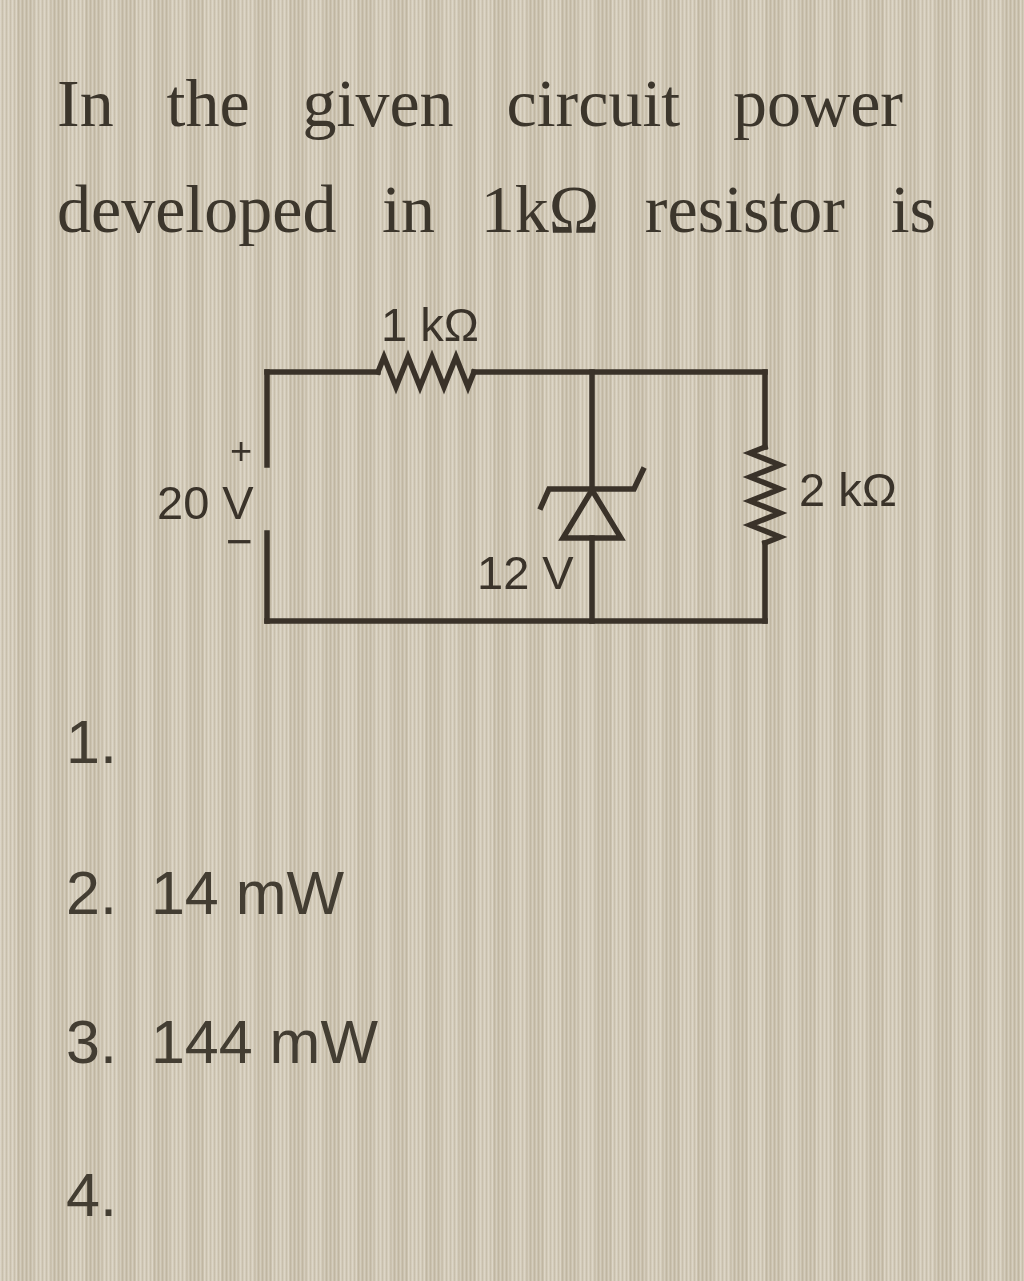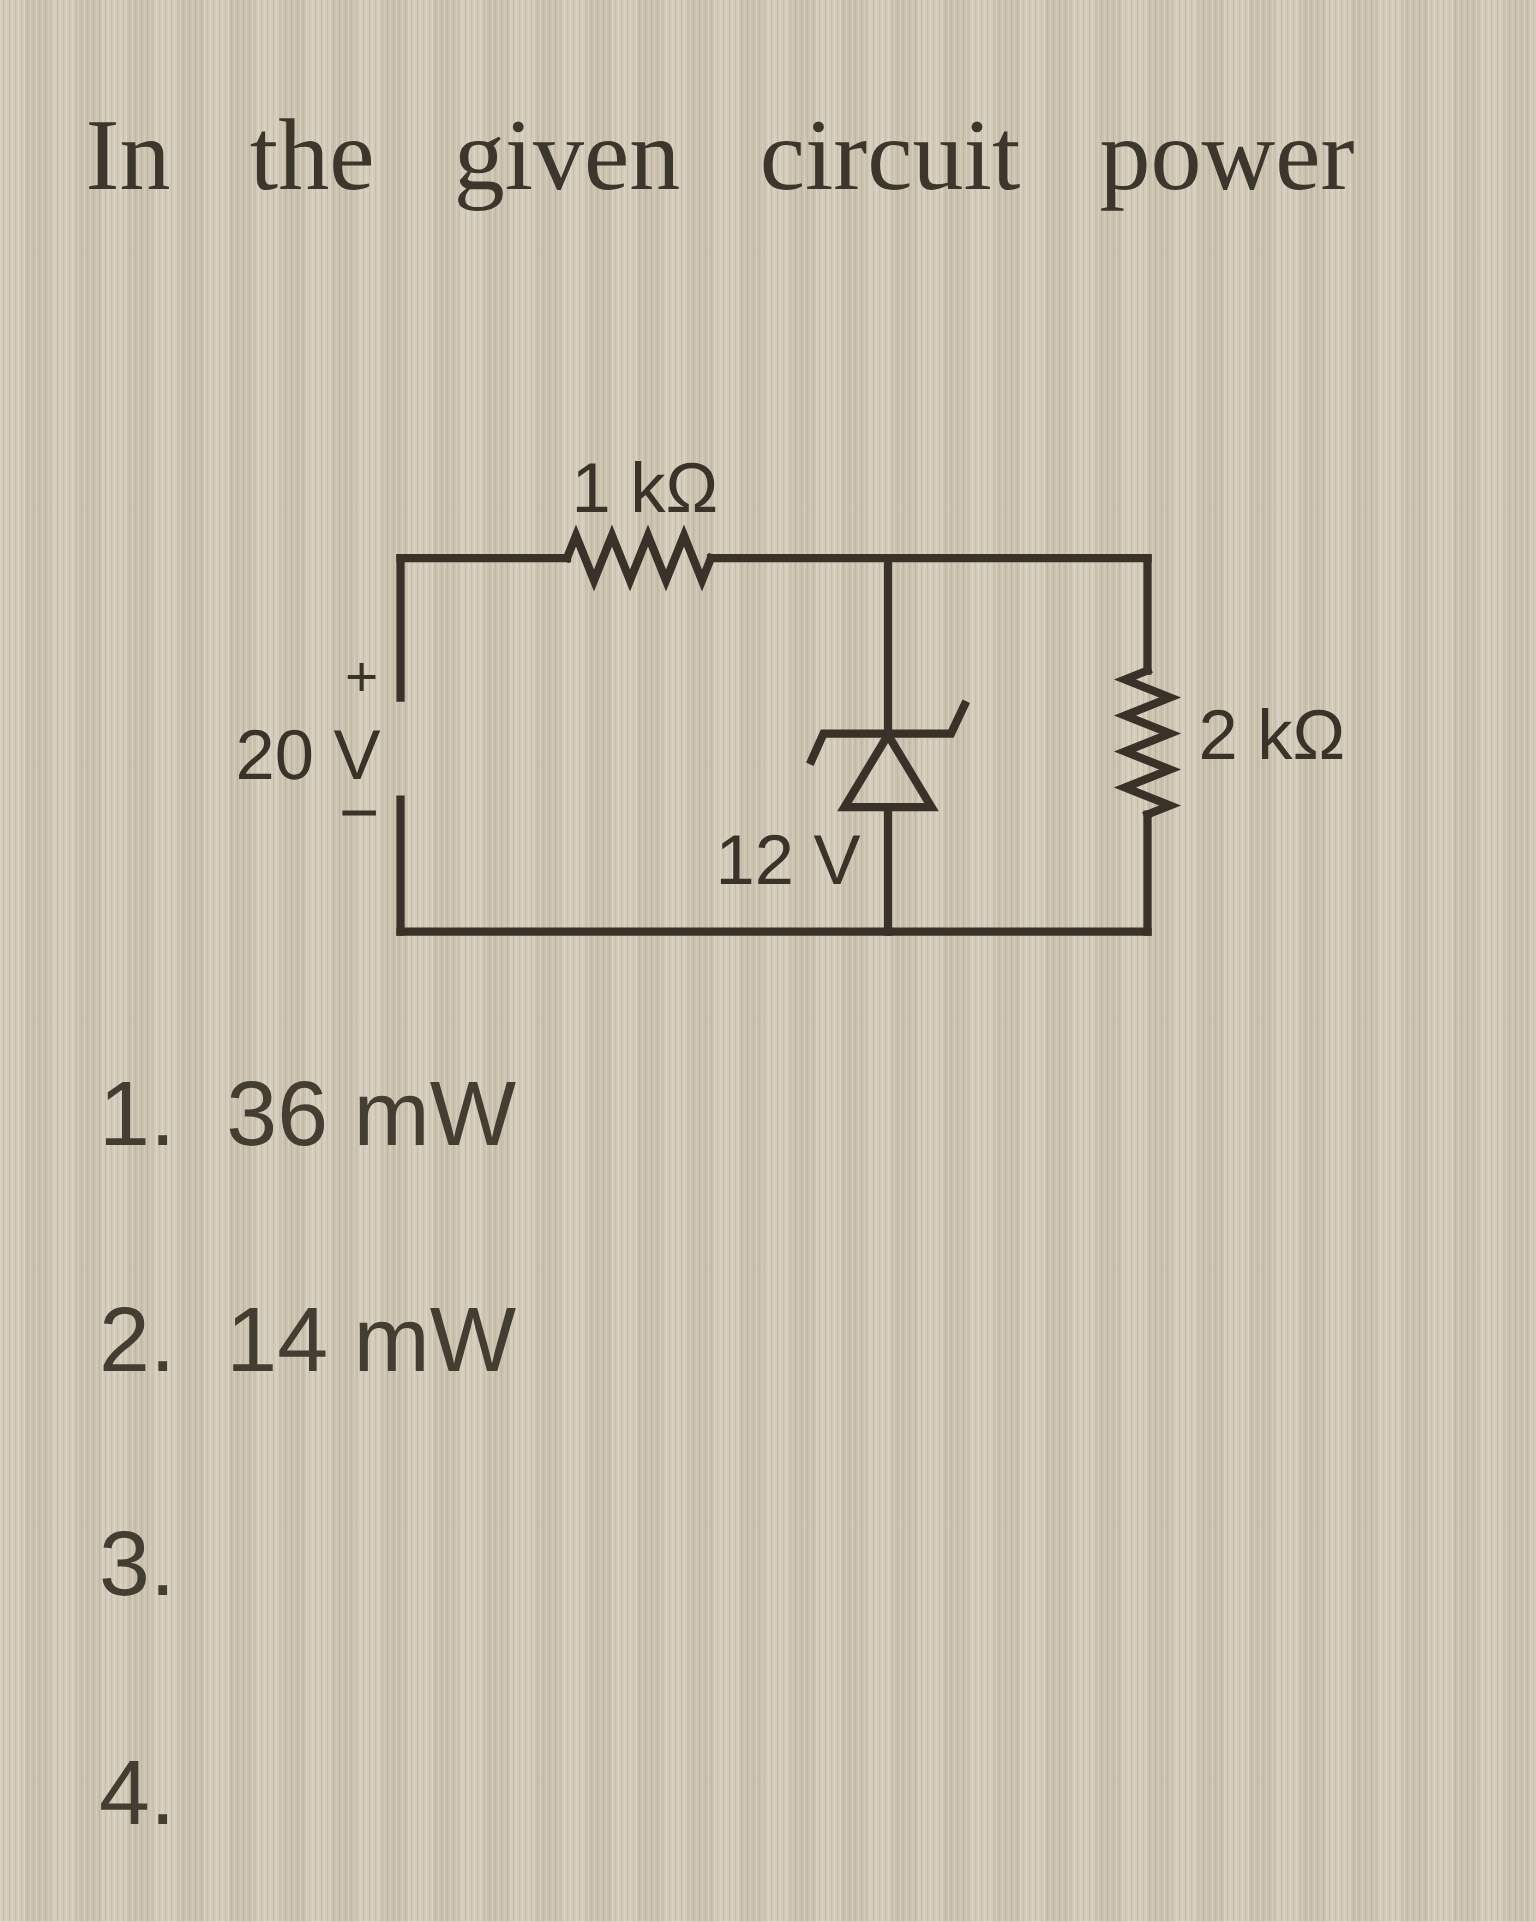--- a/index.html
+++ b/index.html
@@ -82,20 +82,21 @@
   .option-3 { top: 1012px; }
   .option-4 { top: 1165px; }
 </style>
 </head>
 <body>
 
 <div class="page">
 
   <div class="question">
     <div class="qline qline1">In the given circuit power</div>
+    <div class="qline qline2">developed in 1kΩ resistor is</div>
   </div>
 
   <svg class="circuit-svg" width="1024" height="1281" viewBox="0 0 1024 1281" xmlns="http://www.w3.org/2000/svg">
 
     <path class="wire" d="M267,372 H378"></path>
     <polyline class="wire" points="378,372 384,357 396,387 408,357 420,387 432,357 444,387 456,357 468,387 474,372"></polyline>
     <path class="wire" d="M474,372 H765"></path>
 
     <path class="wire" d="M267,372 V465"></path>
     <path class="wire" d="M267,533 V621"></path>
@@ -115,27 +116,27 @@
     <text x="799" y="506" font-size="47">2 kΩ</text>
     <text x="157" y="519" font-size="47">20 V</text>
     <text x="230" y="464" font-size="38">+</text>
     <text x="226" y="557" font-size="46">−</text>
     <text x="477" y="589" font-size="47">12 V</text>
   </svg>
 
   <div class="options">
     <div class="option option-1">
       <span>1.</span>
-      <span>36 mW</span>
     </div>
     <div class="option option-2">
       <span>2.</span>
       <span>14 mW</span>
     </div>
     <div class="option option-3">
       <span>3.</span>
+      <span>144 mW</span>
     </div>
     <div class="option option-4">
       <span>4.</span>
     </div>
   </div>
 
 </div>
 
 </body></html>

